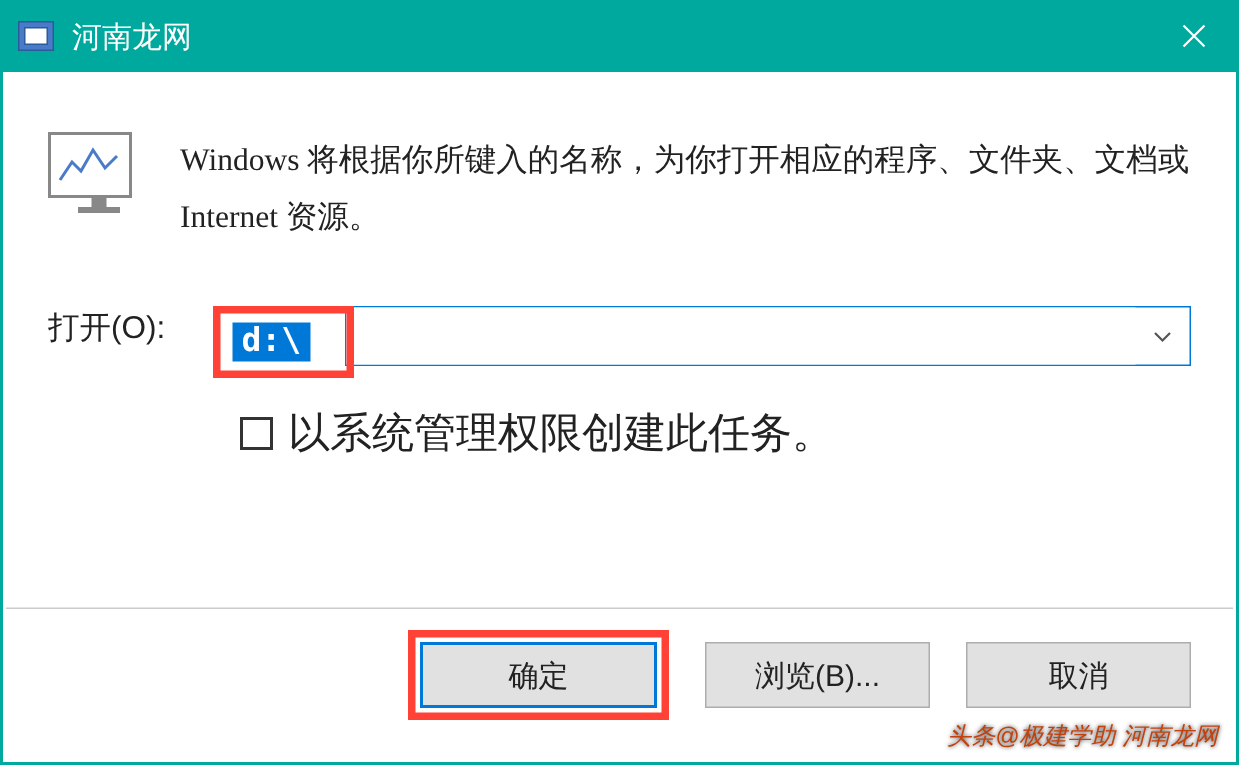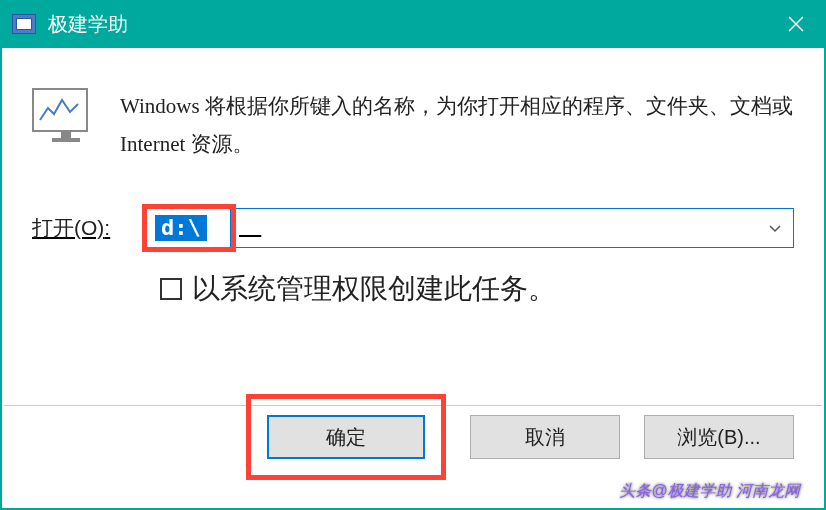--- a/index.html
+++ b/index.html
@@ -98,23 +98,22 @@
       background: #888;
       margin: 0 auto;
     }
     .description-text {
       font-size: 21px;
       line-height: 1.8;
       color: #222;
     }
     .open-row {
       display: flex;
-      align-items: center;
+      align-items: flex-start;
       margin-bottom: 18px;
-      text-decoration: underline;
     }
     .open-label {
       font-size: 21px;
       color: #222;
       width: 110px;
       flex-shrink: 0;
     }
     .input-highlight {
       border: 5px solid #ff4136;
       padding: 2px;
@@ -205,47 +204,47 @@
       border: 1px solid #adadad;
       font-size: 20px;
       color: #222;
       display: flex;
       align-items: center;
       justify-content: center;
       cursor: pointer;
     }
     .btn-primary-highlight {
       border: 5px solid #ff4136;
-      padding: 16px;
+      padding: 3px;
       font-family: Liberation Serif, serif;
     }
     .btn-primary {
       border: 2px solid #0078d7;
       min-width: 158px;
       height: 44px;
     }
     .watermark {
       position: absolute;
       bottom: 6px;
-      right: 24px;
+      right: 12px;
       font-size: 16px;
-      color: #8b5cf6;
+      color: #c2410c;
       text-shadow: 0 0 3px rgba(0,0,0,0.8);
       z-index: 10;
       font-style: italic;
     }
   </style>
 </head>
 <body>
 
 <div class="titlebar">
   <div class="titlebar-icon">
     <div class="titlebar-icon-inner"></div>
   </div>
-  <div class="titlebar-title">极建学助</div>
+  <div class="titlebar-title">河南龙网</div>
   <div class="close-btn">
     <svg viewBox="0 0 16 16">
         <path d="M1 1 L15 15 M15 1 L1 15" stroke="#fff" stroke-width="1.5" fill="none"></path>
       </svg>
   </div>
 </div>
 
 <div class="content">
   <div class="description-row">
     <div class="run-icon">
@@ -283,18 +282,18 @@
     <div class="checkbox"></div>
     <div class="checkbox-label">以系统管理权限创建此任务。</div>
   </div>
 
   <div class="separator"></div>
 
   <div class="button-row">
     <div class="btn-primary-highlight">
       <div class="btn btn-primary">确定</div>
     </div>
+    <div class="btn">浏览(B)...</div>
     <div class="btn">取消</div>
-    <div class="btn">浏览(B)...</div>
   </div>
 
   <div class="watermark">头条@极建学助 河南龙网</div>
 </div>
 
 </body></html>

